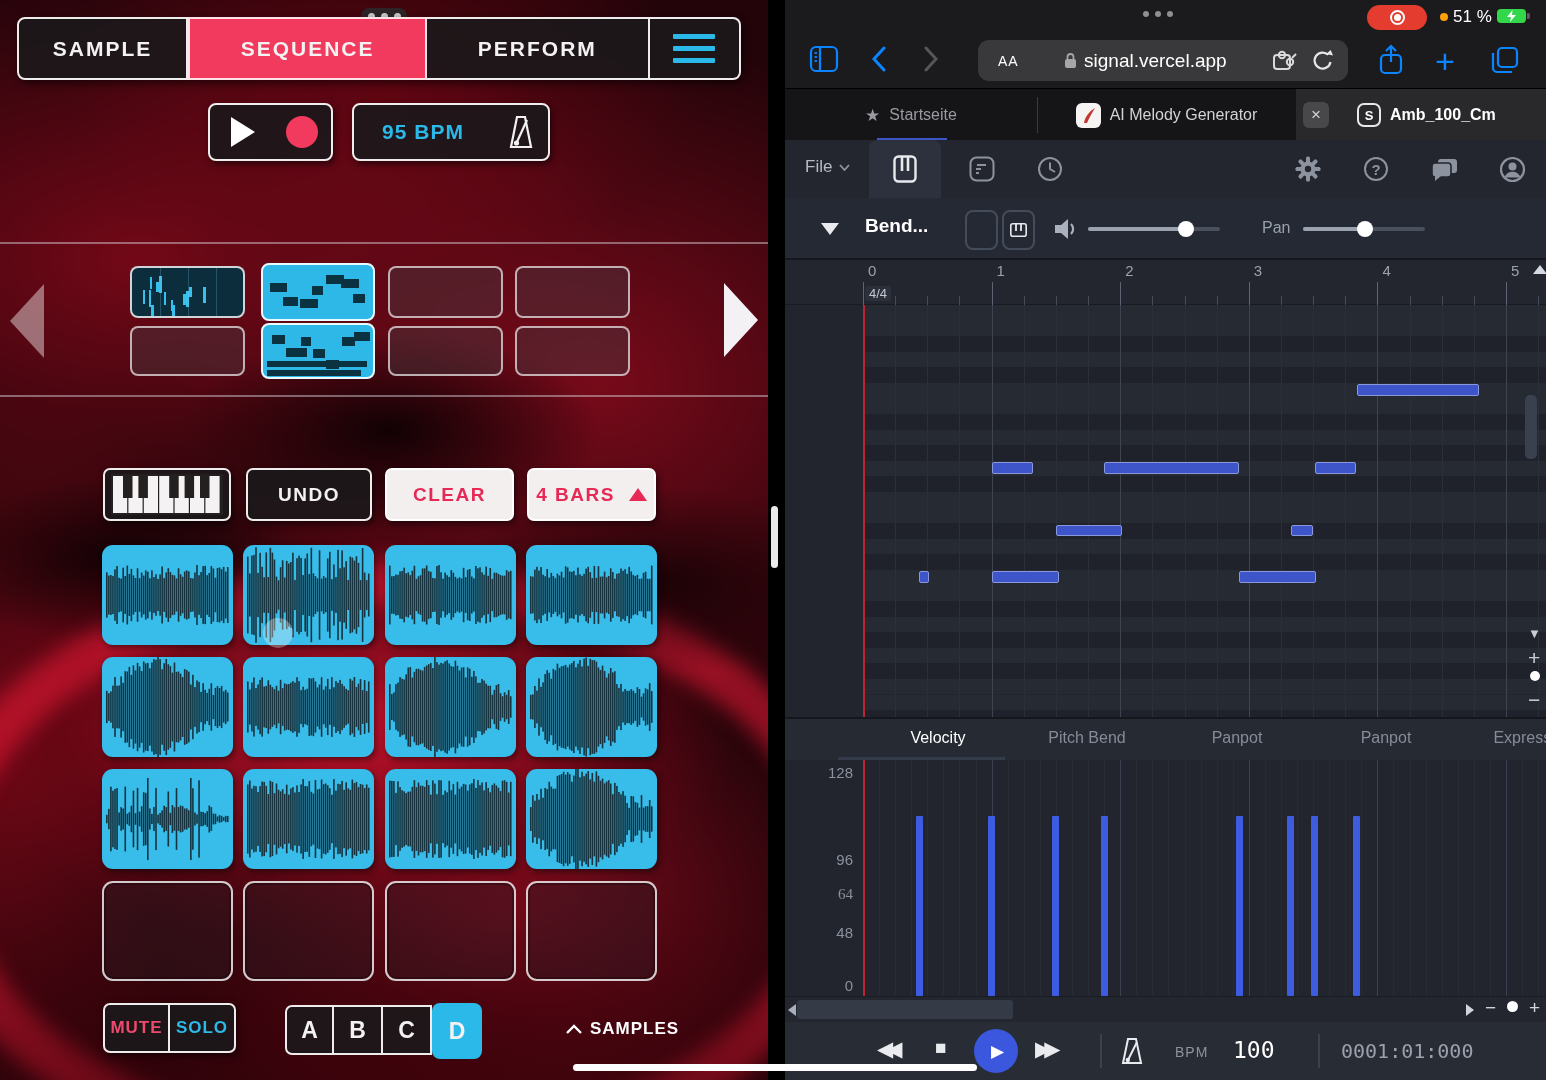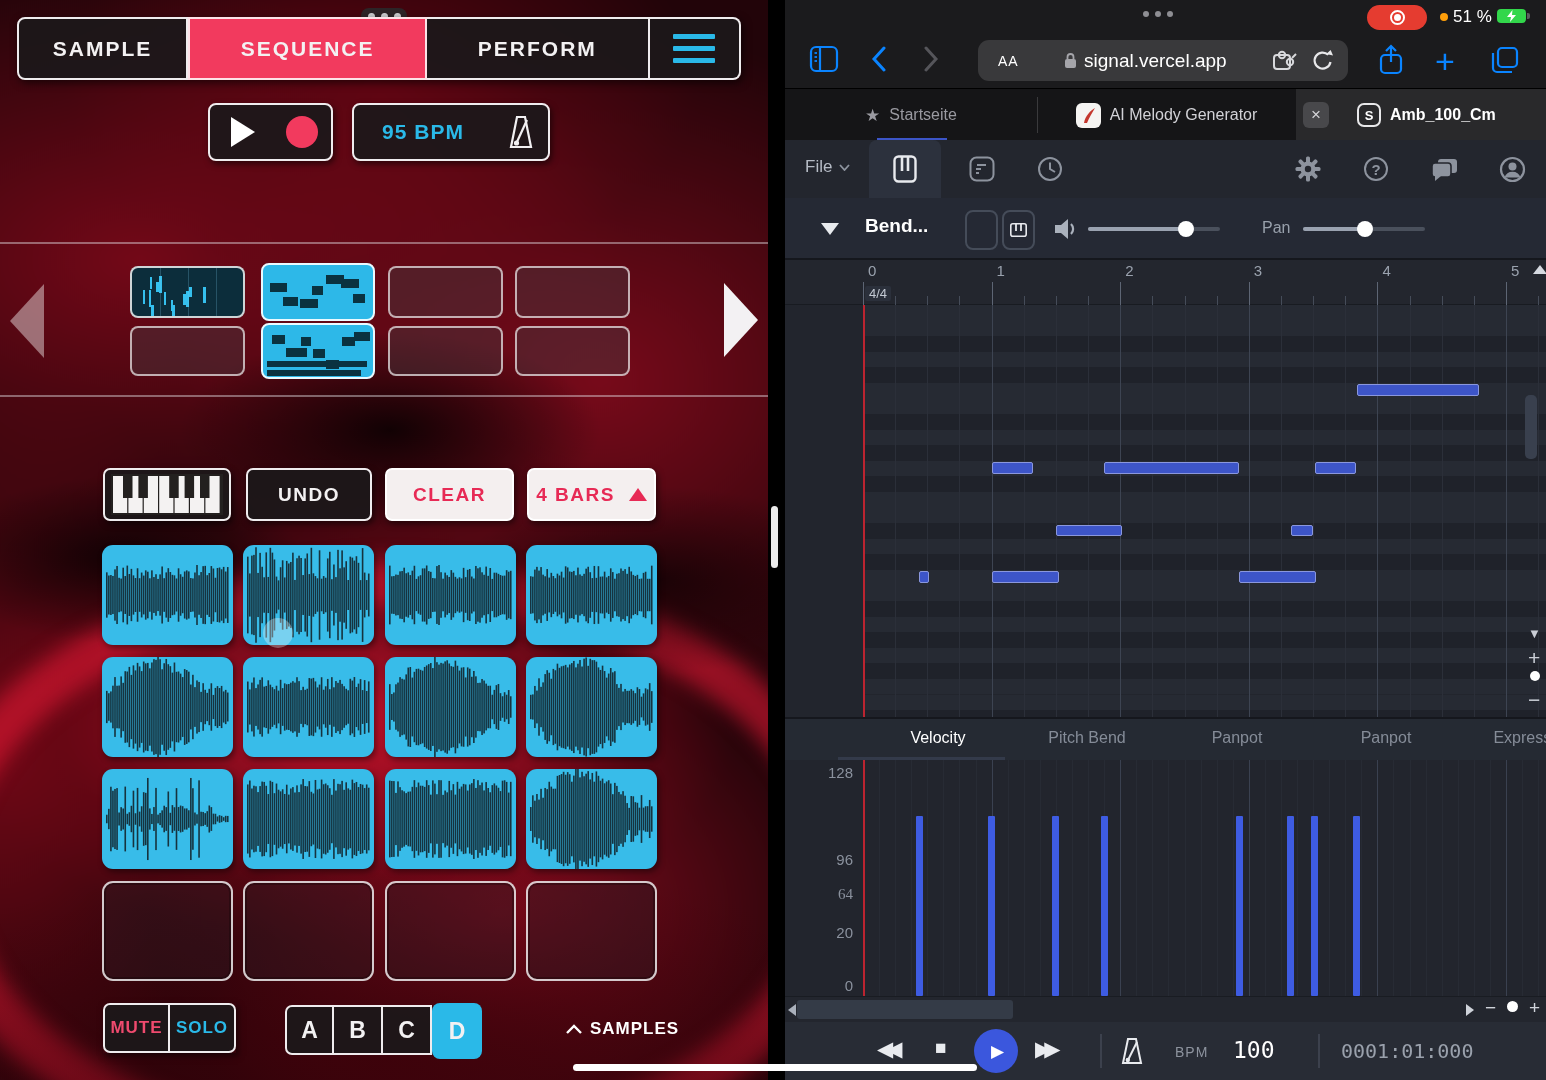--- a/index.html
+++ b/index.html
@@ -1500,21 +1500,21 @@
         <div class="vline" style="left: 656.7px; top: 0px; height: 236px; background: rgb(39, 43, 52);"></div>
         <div class="vline" style="left: 672.775px; top: 0px; height: 236px; background: rgb(39, 43, 52);"></div>
         <div class="vline" style="left: 688.85px; top: 0px; height: 236px; background: rgb(39, 43, 52);"></div>
         <div class="vline" style="left: 704.925px; top: 0px; height: 236px; background: rgb(39, 43, 52);"></div>
         <div class="vline" style="left: 721px; top: 0px; height: 236px; background: rgb(58, 65, 80);"></div>
         <div class="vline" style="left: 737.075px; top: 0px; height: 236px; background: rgb(39, 43, 52);"></div>
         <div class="vline" style="left: 753.15px; top: 0px; height: 236px; background: rgb(39, 43, 52);"></div>
         <div class="ytick" style="top: 13px;">128</div>
         <div class="ytick" style="top: 55px; margin-top: 45px;">96</div>
         <div class="ytick" style="top: 135px; font-family: Liberation Serif, serif;">64</div>
-        <div class="ytick" style="top: 172.75px;">20</div>
+        <div class="ytick" style="top: 172.75px;">48</div>
         <div class="ytick" style="top: 226px;">0</div>
         <div class="vbar" style="left: 130.762px; top: 56.2656px; height: 179.734px; background: rgb(62, 92, 226);"></div>
         <div class="vbar" style="left: 203.1px; top: 56.2656px; height: 179.734px; background: rgb(62, 92, 226);"></div>
         <div class="vbar" style="left: 267.4px; top: 56.2656px; height: 179.734px; background: rgb(62, 92, 226);"></div>
         <div class="vbar" style="left: 315.625px; top: 56.2656px; height: 179.734px; background: rgb(62, 92, 226);"></div>
         <div class="vbar" style="left: 450.655px; top: 56.2656px; height: 179.734px; background: rgb(62, 92, 226);"></div>
         <div class="vbar" style="left: 502.095px; top: 56.2656px; height: 179.734px; background: rgb(62, 92, 226);"></div>
         <div class="vbar" style="left: 526.207px; top: 56.2656px; height: 179.734px; background: rgb(62, 92, 226);"></div>
         <div class="vbar" style="left: 568.002px; top: 56.2656px; height: 179.734px; background: rgb(62, 92, 226);"></div>
         <div class="playhead" style="left: 78px; top: 0px; height: 236px;"></div>

